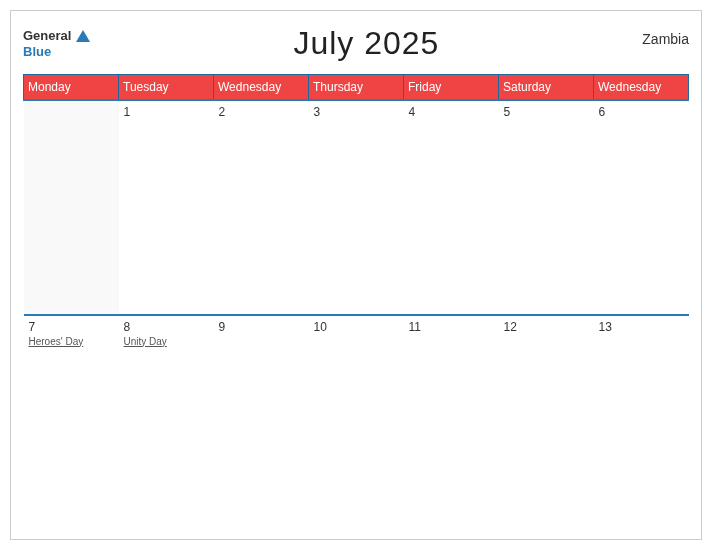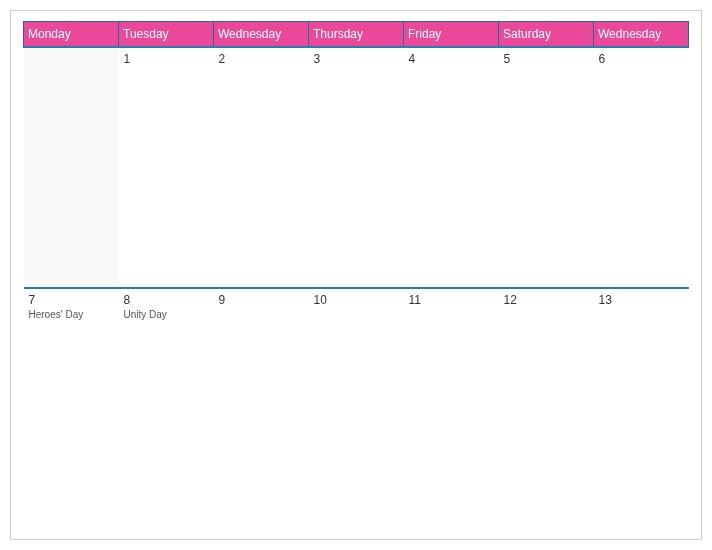--- a/index.html
+++ b/index.html
@@ -69,21 +69,21 @@
       color: #333;
       align-self: flex-start;
       padding-top: 6px;
     }
     .calendar-table {
       width: 100%;
       border-collapse: collapse;
       flex: 1;
     }
     .calendar-table thead tr th {
-      background: #ec4899;
+      background: #ef4444;
       color: #fff;
       font-size: 12px;
       font-weight: normal;
       padding: 5px 4px;
       text-align: left;
       border: 1px solid #1e6aa0;
     }
     .calendar-table tbody tr {
       border-top: 2px solid #2a7ab5;
     }
@@ -100,30 +100,42 @@
     .day-number {
       font-size: 12px;
       color: #333;
       display: block;
     }
     .holiday {
       font-size: 10px;
       color: #555;
       display: block;
       margin-top: 2px;
+      text-decoration: underline;
     }
     .empty-cell {
       background: #f9f9f9;
     }
   </style>
 </head>
 <body>
 
 <div class="calendar-wrapper">
 
+  <div class="header">
+    <div class="logo">
+      <div class="logo-top">
+        <span class="logo-general">General</span>
+        <div class="logo-triangle"></div>
+      </div>
+      <span class="logo-blue">Blue</span>
+    </div>
+    <div class="month-title">July 2025</div>
+    <div class="country">Zambia</div>
+  </div>
 
   <table class="calendar-table">
     <thead>
       <tr>
         <th>Monday</th>
         <th>Tuesday</th>
         <th>Wednesday</th>
         <th>Thursday</th>
         <th>Friday</th>
         <th>Saturday</th>

